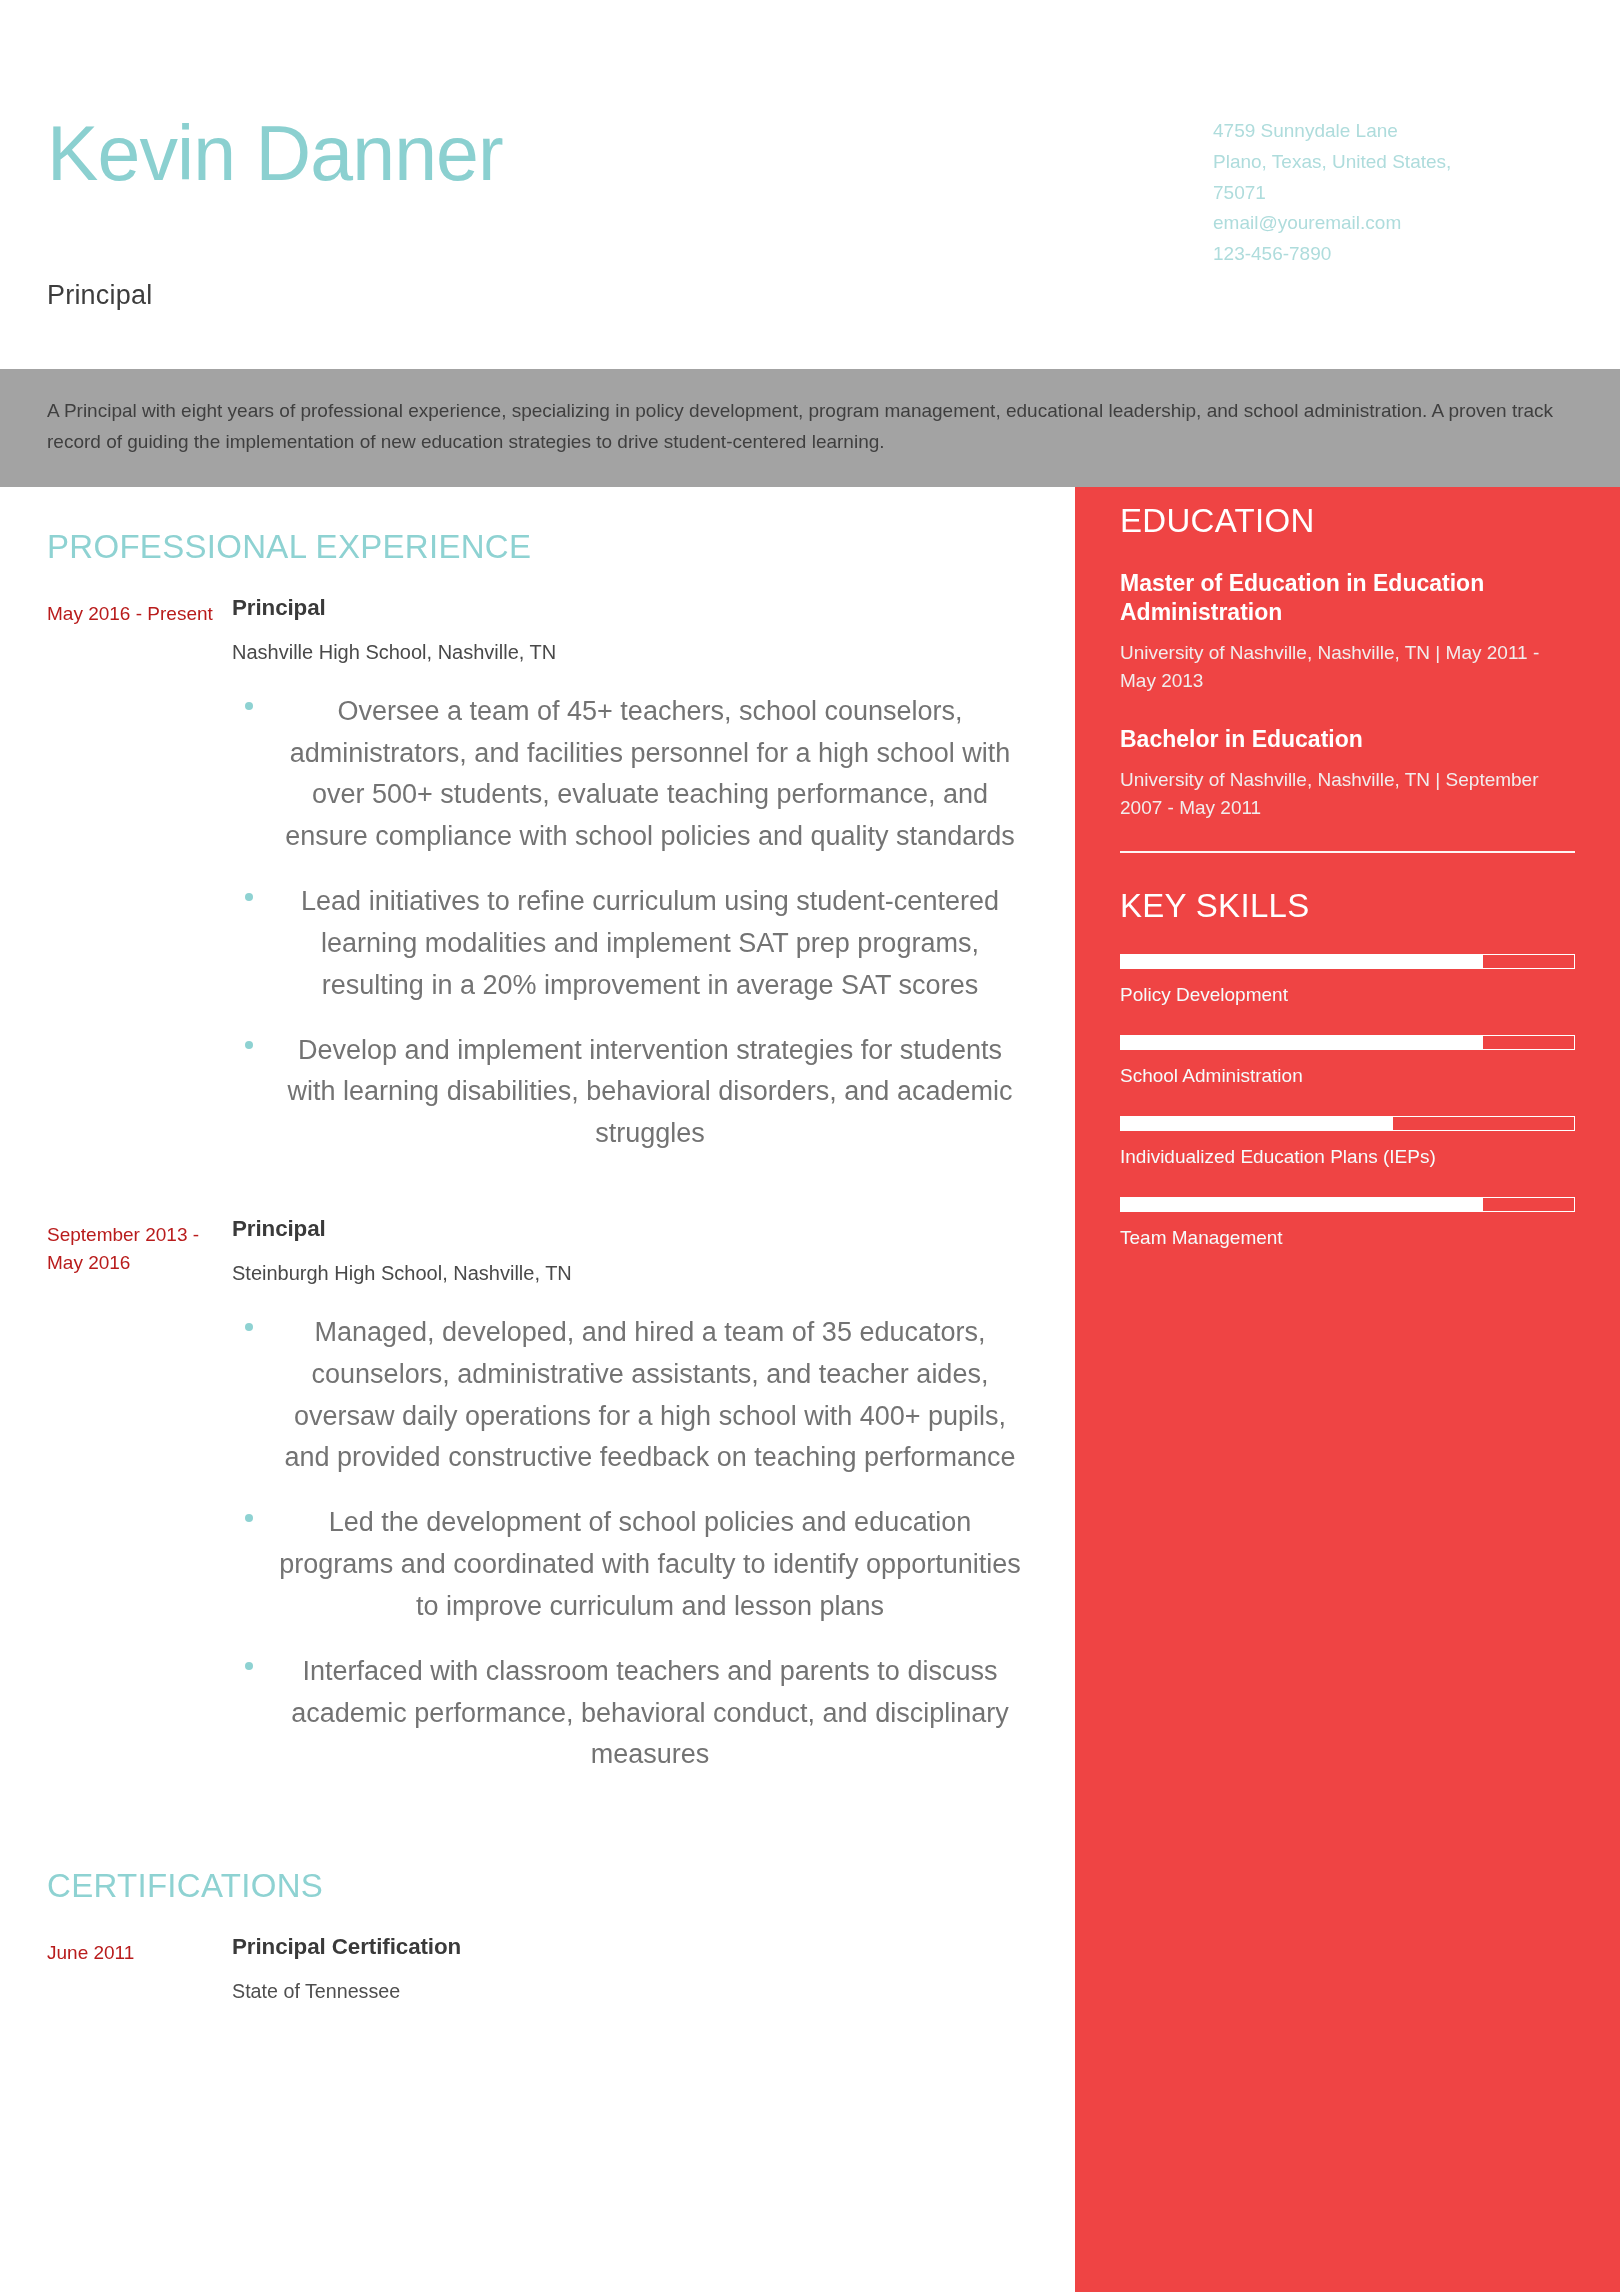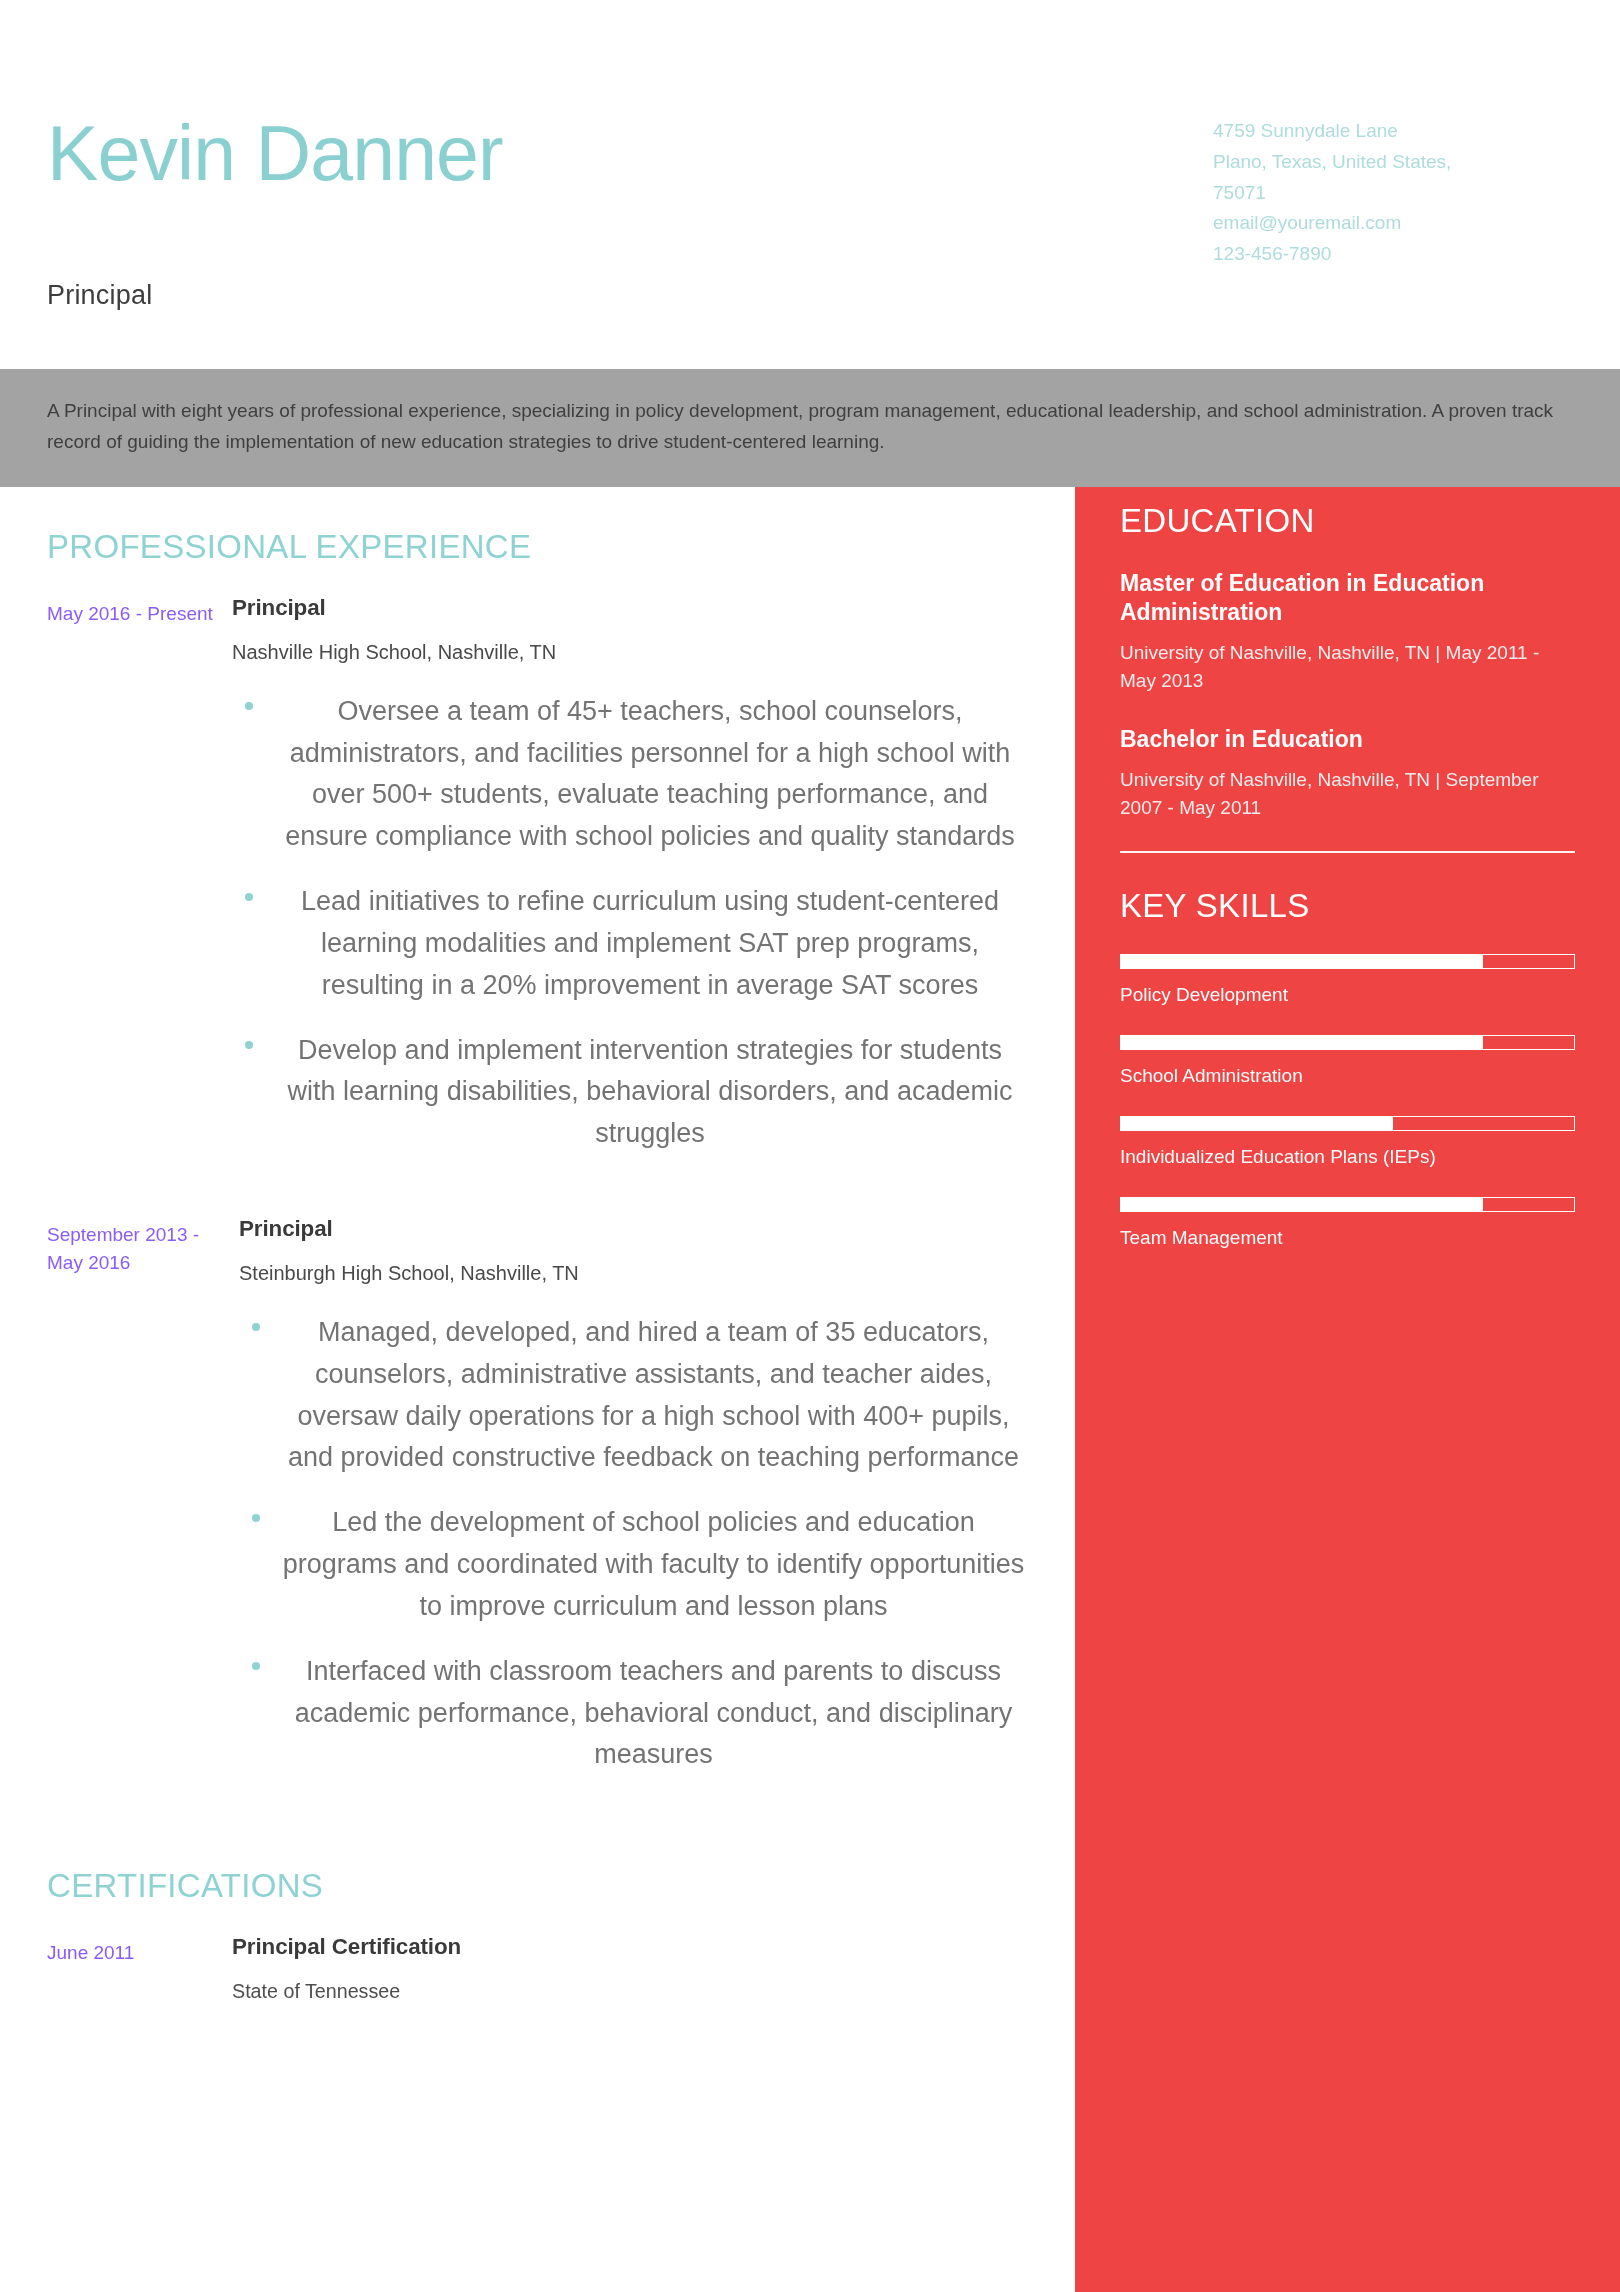--- a/index.html
+++ b/index.html
@@ -105,21 +105,21 @@
 
   .entry {
     display: flex;
     margin-bottom: 5.4px;
   }
   .entry-date {
     width: 167px;
     flex: 0 0 167px;
     font-size: 19px;
     line-height: 1.5;
-    color: #8b5cf6;
+    color: #b91c1c;
     padding-top: 4.5px;
   }
   .entry-main {
     flex: 1;
     padding-left: 18px;
   }
   .entry-role {
     font-size: 22.4px;
     font-weight: bold;
     color: #3a3a3a;
@@ -143,21 +143,21 @@
   }
   .bullets li .dot {
     position: absolute;
     left: 12.5px;
     top: 11.6px;
     width: 8px;
     height: 8px;
     border-radius: 50%;
     background: #8ED2D2;
   }
-  .entry.spaced { margin-top: 38px; gap: 7px; }
+  .entry.spaced { margin-top: 38px; }
 
   .cert-sub {
     font-size: 19.7px;
     color: #4e4e4e;
   }
 
   
   .sidebar {
     position: absolute;
     left: 1075px;

